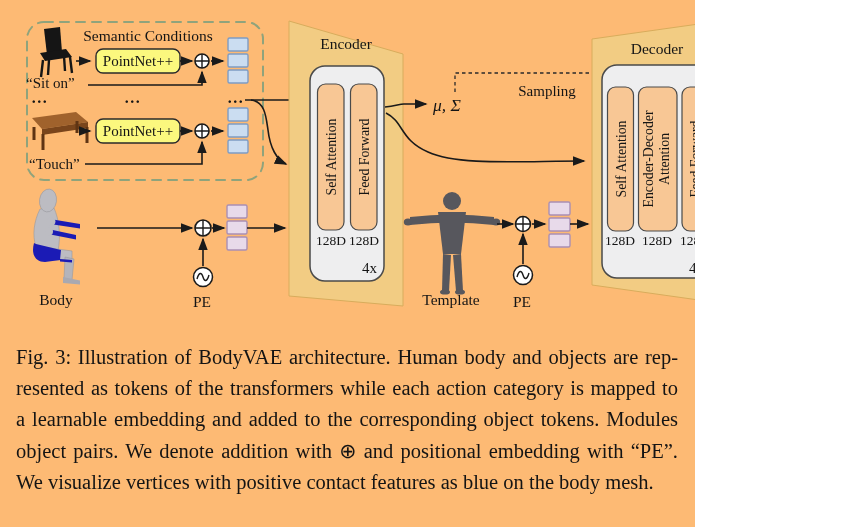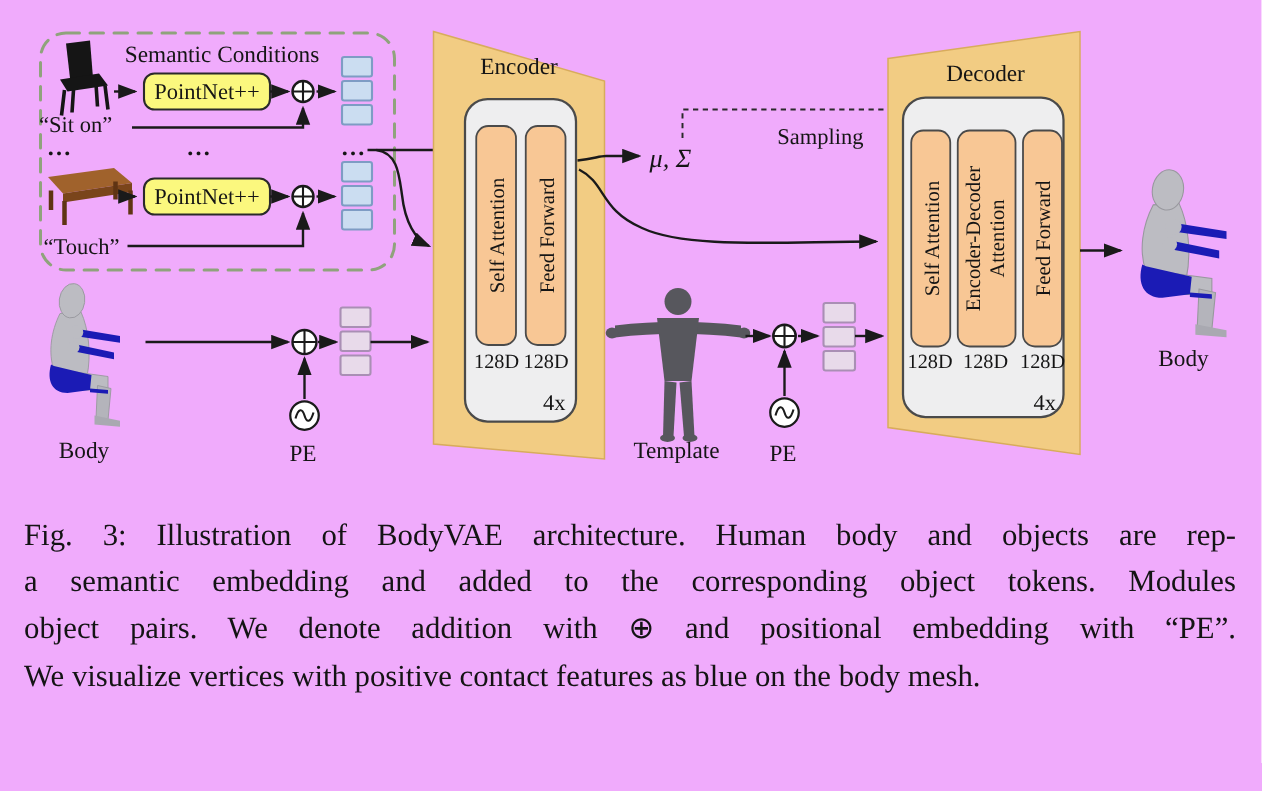--- a/index.html
+++ b/index.html
@@ -1,16 +1,16 @@
 <!DOCTYPE html>
 <html><head>
 <meta charset="utf-8">
 <style>
   html,body{margin:0;padding:0;background:#ffffff;}
-  .page{position:relative;width:841px;height:527px;background:#f0abfc;overflow:hidden;
+  .page{position:relative;width:695px;height:527px;background:#fdba74;overflow:hidden;
         font-family:"Liberation Serif",serif;color:#141414;}
   svg{display:block;}
   svg text{font-family:"Liberation Serif",serif;fill:#151515;}
   .lbl15{font-size:15px;}
   .lbl155{font-size:15.5px;}
   .lblrot{font-size:13.8px;}
   .dim{font-size:13.5px;}
   .rep{font-size:15px;}
   .musig{font-size:17.5px;font-style:italic;}
   .dots{font-size:16px;font-weight:bold;letter-spacing:1.5px;}
@@ -186,18 +186,19 @@
   <g>
     <circle cx="523" cy="275" r="9.5" fill="#ffffff" stroke="#1a1a1a" stroke-width="1.5"></circle>
     <path d="M517 277 C 519 270 521.5 270 523 275 C 524.5 280 527 280 529 273" fill="none" stroke="#1a1a1a" stroke-width="1.4"></path>
   </g>
   <line x1="523" y1="264" x2="523" y2="234" stroke="#1a1a1a" stroke-width="1.6" marker-end="url(#arr)"></line>
   <text x="522" y="307" text-anchor="middle" class="lbl155">PE</text>
 </svg>
 
 <div class="caption">
   <div class="cap-line">Fig. 3: Illustration of BodyVAE architecture. Human body and objects are rep-</div>
-  <div class="cap-line">a semantic embedding and added to the corresponding object tokens. Modules</div>
+  <div class="cap-line">resented as tokens of the transformers while each action category is mapped to</div>
+  <div class="cap-line">a learnable embedding and added to the corresponding object tokens. Modules</div>
   <div class="cap-line">object pairs. We denote addition with ⊕ and positional embedding with “PE”.</div>
   <div class="cap-line last">We visualize vertices with positive contact features as blue on the body mesh.</div>
 </div>
 
 </div>
 
 </body></html>

